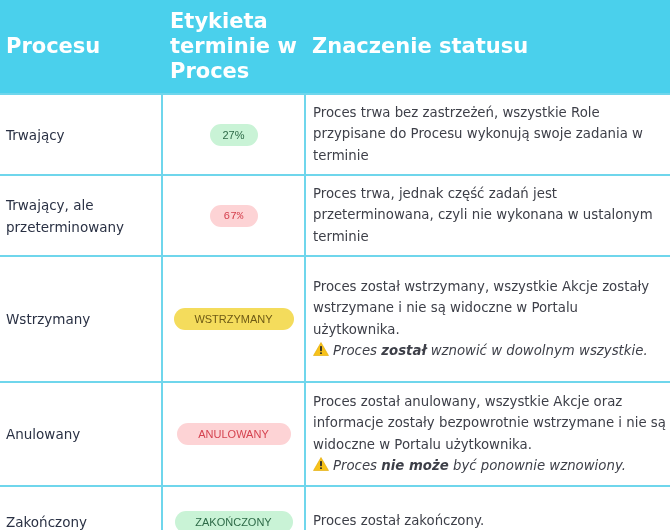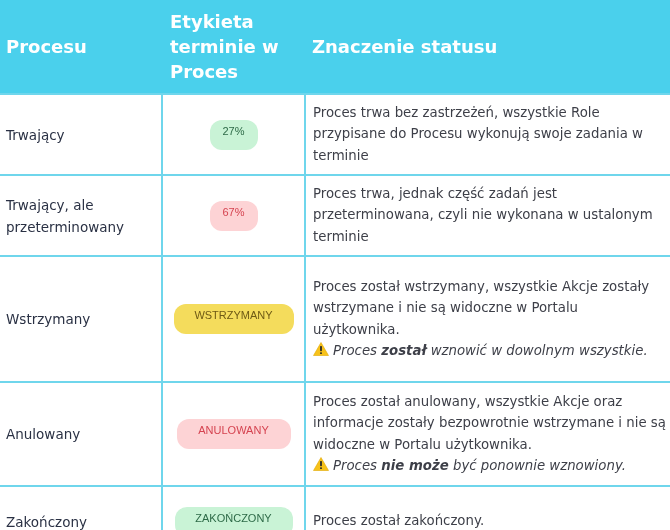--- a/index.html
+++ b/index.html
@@ -10,21 +10,21 @@
       table-layout: fixed;
     }
     col.c1 { width: 162px; }
     col.c2 { width: 143px; }
     col.c3 { width: 367px; }
     thead th {
       background: #4ad0ec;
       color: #ffffff;
       font-family: "DejaVu Sans", sans-serif;
       font-weight: bold;
-      font-size: 18px;
+      font-size: 21px;
       text-align: left;
       height: 93px;
       padding: 0 6px;
       line-height: 25px;
       vertical-align: middle;
       border: none;
     }
     thead th.h1 { padding-left: 6px; }
     thead th.h2 { padding-left: 8px; }
     thead th.h3 { padding-left: 7px; }
@@ -49,26 +49,26 @@
       font-size: 13.3px;
       color: #3d3f48;
       line-height: 21.5px;
       padding: 2px 6px 3px 7px;
     }
     .pill {
       display: inline-block;
       border-radius: 12px;
       font-family: "Liberation Sans", sans-serif;
       font-size: 11px;
-      height: 30px;
+      height: 22px;
       line-height: 22px;
       text-align: center;
     }
     .pill.p-green { background: #c9f3d6; color: #2d6a47; width: 48px; }
-    .pill.p-red { background: #fdd3d5; color: #d54350; width: 48px; }
+    .pill.p-red { background: #fdd3d5; color: #d54350; width: 48px; font-family: Liberation Mono, monospace; }
     .pill.p-yellow { background: #f4dc5c; color: #6e5a15; width: 120px; }
     .pill.p-red-wide { background: #fdd3d5; color: #d54350; width: 114px; }
     .pill.p-green-wide { background: #c9f3d6; color: #2d6a47; width: 118px; }
     .warn-line { font-style: italic; }
     .warn-icon { display: inline-block; width: 16px; height: 14px; vertical-align: -1px; margin-right: 4px; }
     .warn-strong { font-weight: bold; }
     tr.r1 td { height: 74px; }
     tr.r2 td { height: 74px; }
     tr.r3 td { height: 119px; }
     tr.r4 td { height: 97px; }

